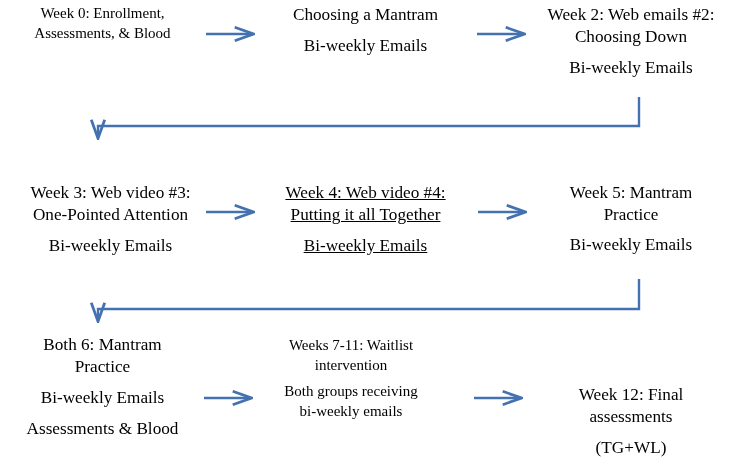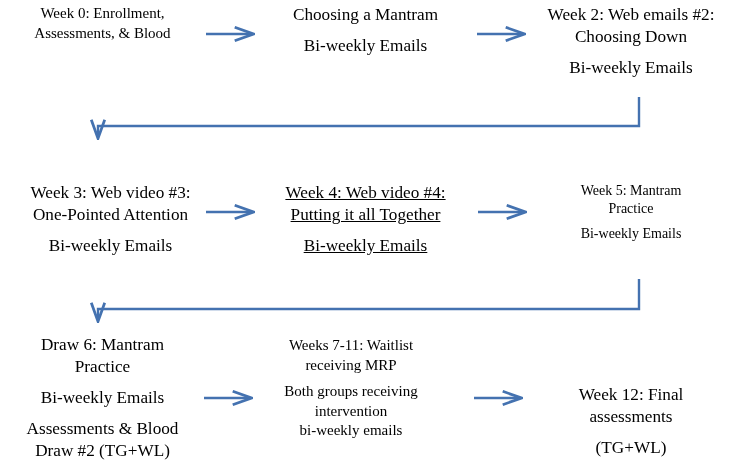--- a/index.html
+++ b/index.html
@@ -35,21 +35,21 @@
   }
   .group-gap { margin-top: 0.48em; display: block; }
 
   
   .n0 { left: 0px;   top: 4px;   width: 205px; font-size: 15px; }
   .n1 { left: 258px; top: 4px;   width: 215px; font-size: 17.2px; }
   .n2 { left: 528px; top: 4px;   width: 206px; font-size: 17.2px; }
 
   .n3 { left: 8px;   top: 182px; width: 205px; font-size: 17.2px; }
   .n4 { left: 258px; top: 182px; width: 215px; font-size: 17.2px; text-decoration: underline; }
-  .n5 { left: 528px; top: 182px; width: 206px; font-size: 14px; text-align: center; }
+  .n5 { left: 528px; top: 182px; width: 206px; font-size: 17px; text-align: center; }
 
   .n6 { left: 0px;   top: 334px; width: 205px; font-size: 17.2px; }
   .n7 { left: 246px; top: 336px; width: 210px; font-size: 15px; font-family: Liberation Serif, serif; }
   .n8 { left: 528px; top: 384px; width: 206px; font-size: 17.2px; }
 
   svg.conn {
     position: absolute;
     left: 0; top: 0;
     width: 734px;
     height: 462px;
@@ -126,32 +126,30 @@
     <span class="line group-gap">Bi-weekly Emails</span>
   </div>
 
   <div class="node n5">
     <span class="line">Week 5: Mantram</span>
     <span class="line">Practice</span>
     <span class="line group-gap">Bi-weekly Emails</span>
   </div>
 
   <div class="node n6">
-    <span class="line">Draw 6: Mantram</span>
+    <span class="line">Both 6: Mantram</span>
     <span class="line">Practice</span>
     <span class="line group-gap">Bi-weekly Emails</span>
     <span class="line group-gap">Assessments &amp; Blood</span>
-    <span class="line">Draw #2 (TG+WL)</span>
   </div>
 
   <div class="node n7">
     <span class="line">Weeks 7-11: Waitlist</span>
-    <span class="line">receiving MRP</span>
+    <span class="line">intervention</span>
     <span class="line group-gap">Both groups receiving</span>
-    <span class="line">intervention</span>
     <span class="line">bi-weekly emails</span>
   </div>
 
   <div class="node n8">
     <span class="line">Week 12: Final</span>
     <span class="line">assessments</span>
     <span class="line group-gap">(TG+WL)</span>
   </div>
 
 </div>

